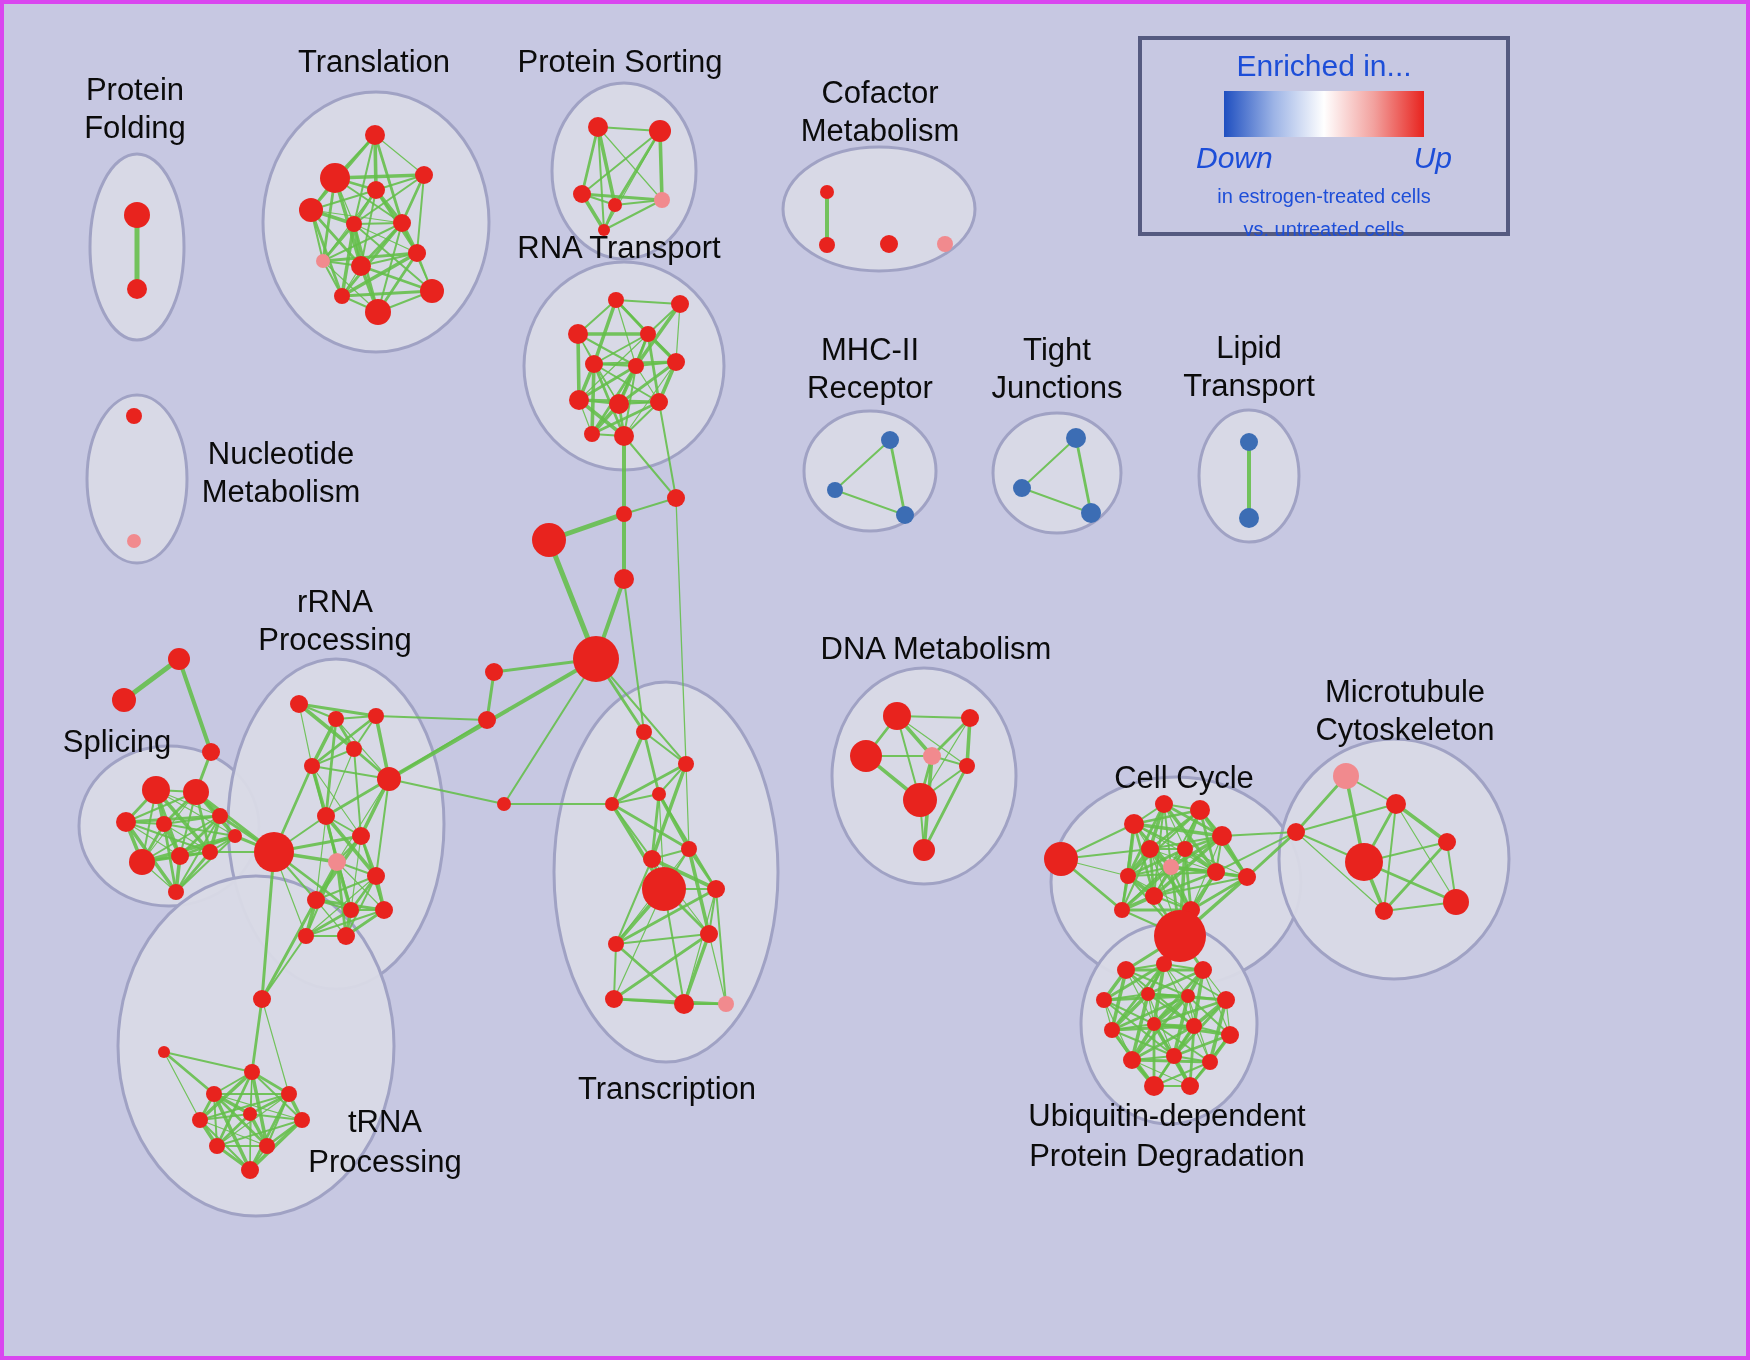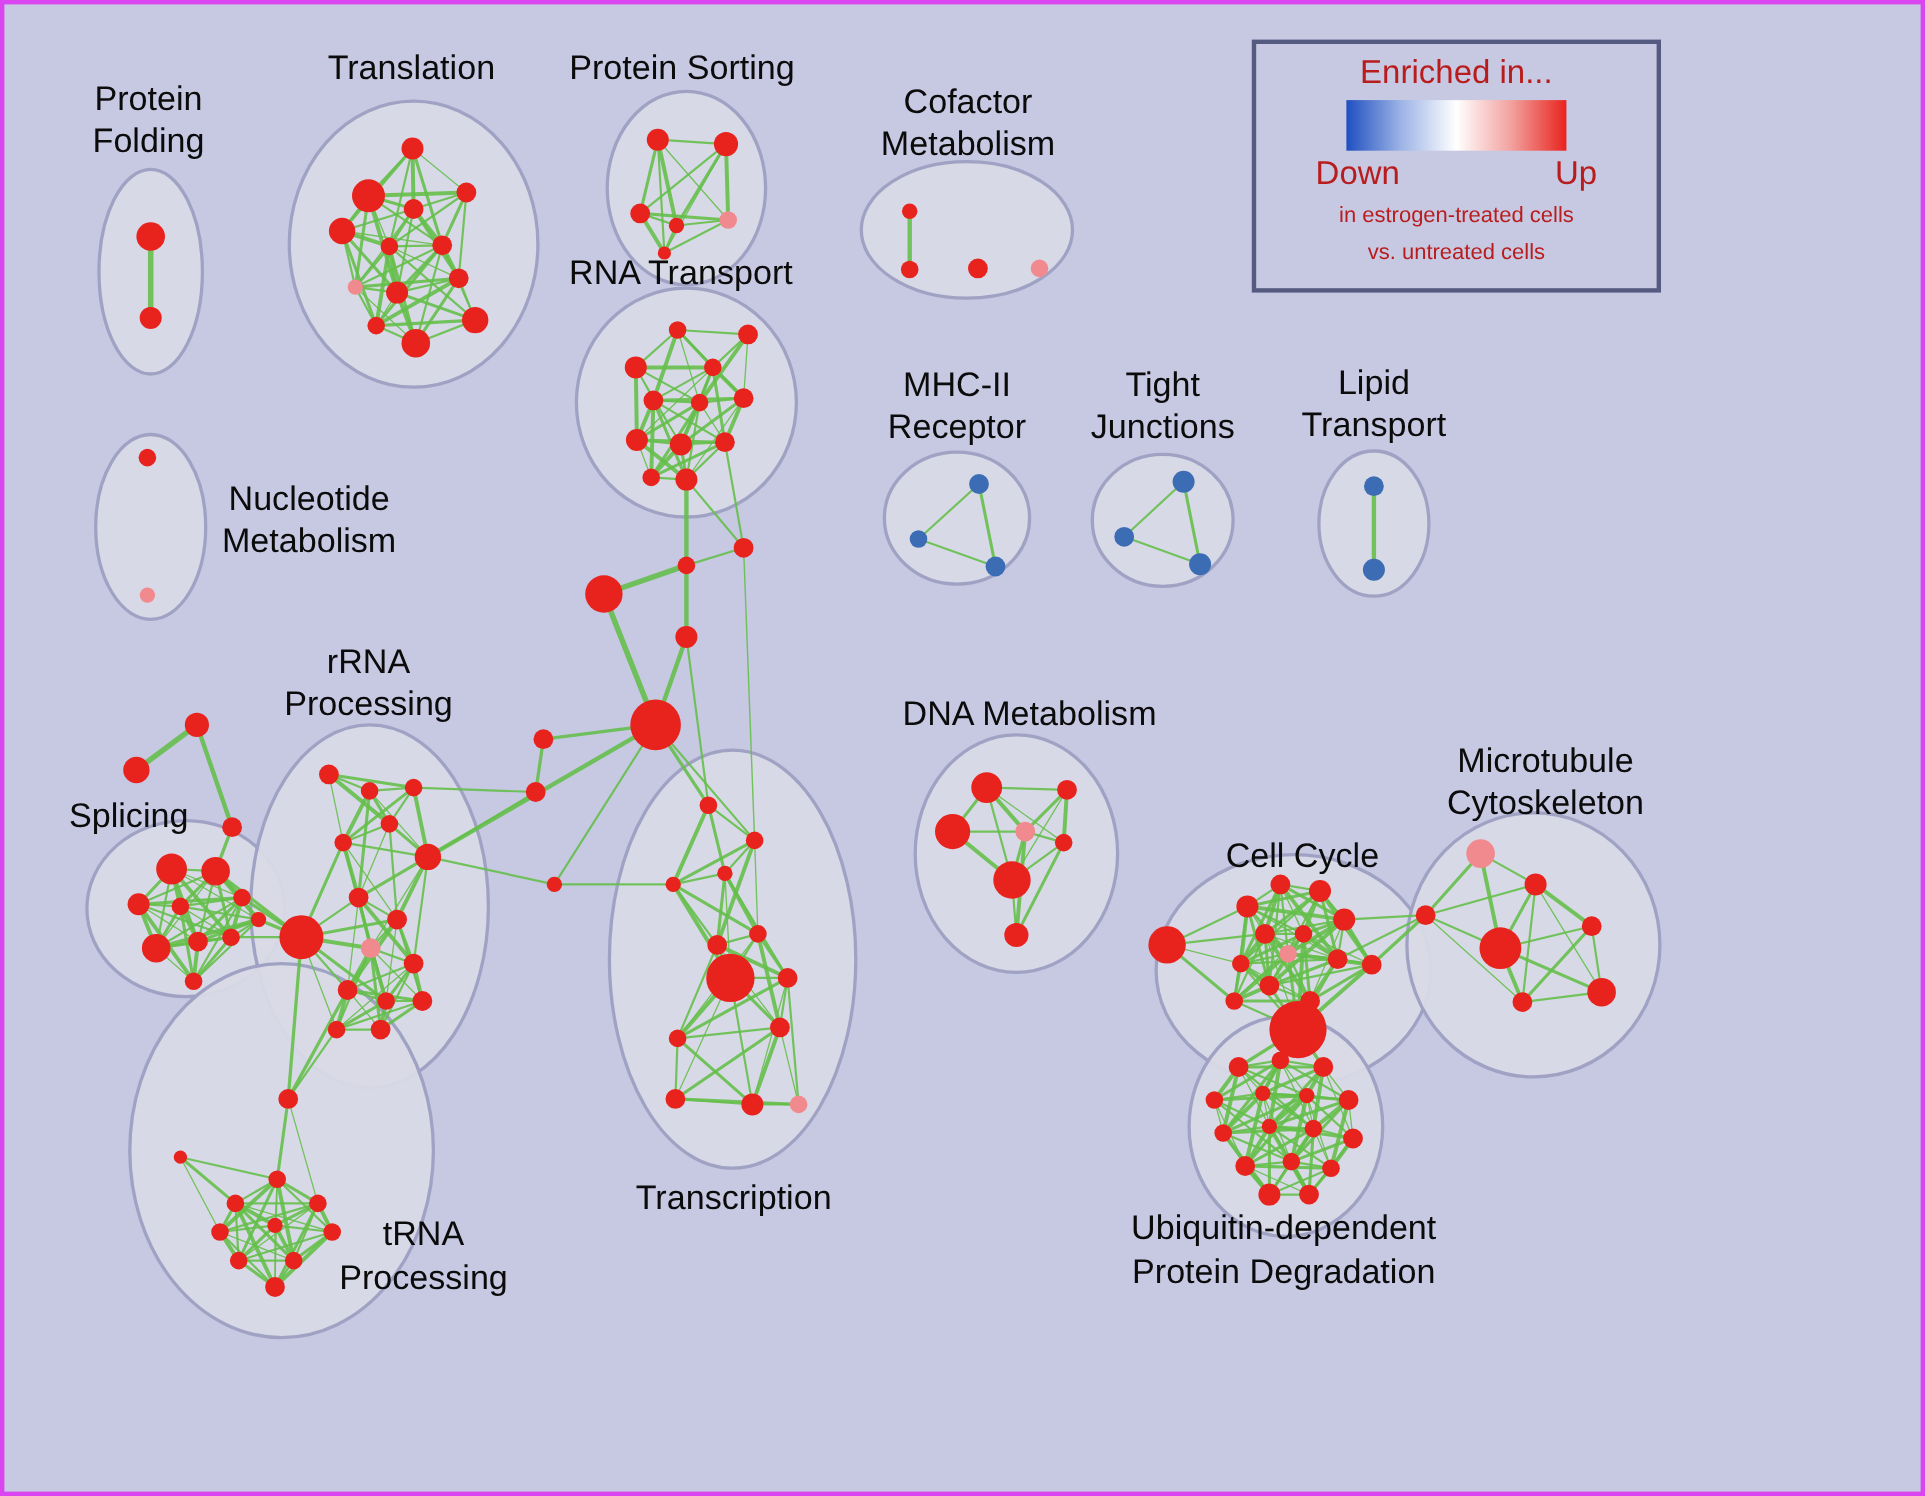--- a/index.html
+++ b/index.html
@@ -13,32 +13,33 @@
     font-family:"Liberation Sans", sans-serif;
   }
   #net { position:absolute; left:0; top:0; }
   #net text {
     font-family:"Liberation Sans", sans-serif;
     font-size:31px;
     fill:#0b0b0b;
   }
   .legend {
     position:absolute; left:1134px; top:32px;
-    width:372px; height:230px;
+    width:372px; height:200px;
     border:4px solid #555a80;
     box-sizing:border-box;
     text-align:center;
-    color:#b91c1c;
+    color:#1d4ed8;
   }
   .legend-title { font-size:30px; margin-top:9px; }
   .legend-bar { width:200px; height:46px; margin:8px auto 0; }
   .legend-row {
     display:flex; justify-content:space-between;
     width:256px; margin:4px auto 0;
     font-size:30px;
+    font-style:italic;
   }
   .legend-caption { font-size:20px; line-height:33px; }
   .legend-caption.first { margin-top:5px; }
 </style>
 </head>
 <body>
 
 <div class="stage">
   <svg id="net" width="1750" height="1360" viewBox="0 0 1750 1360">
       <g>

